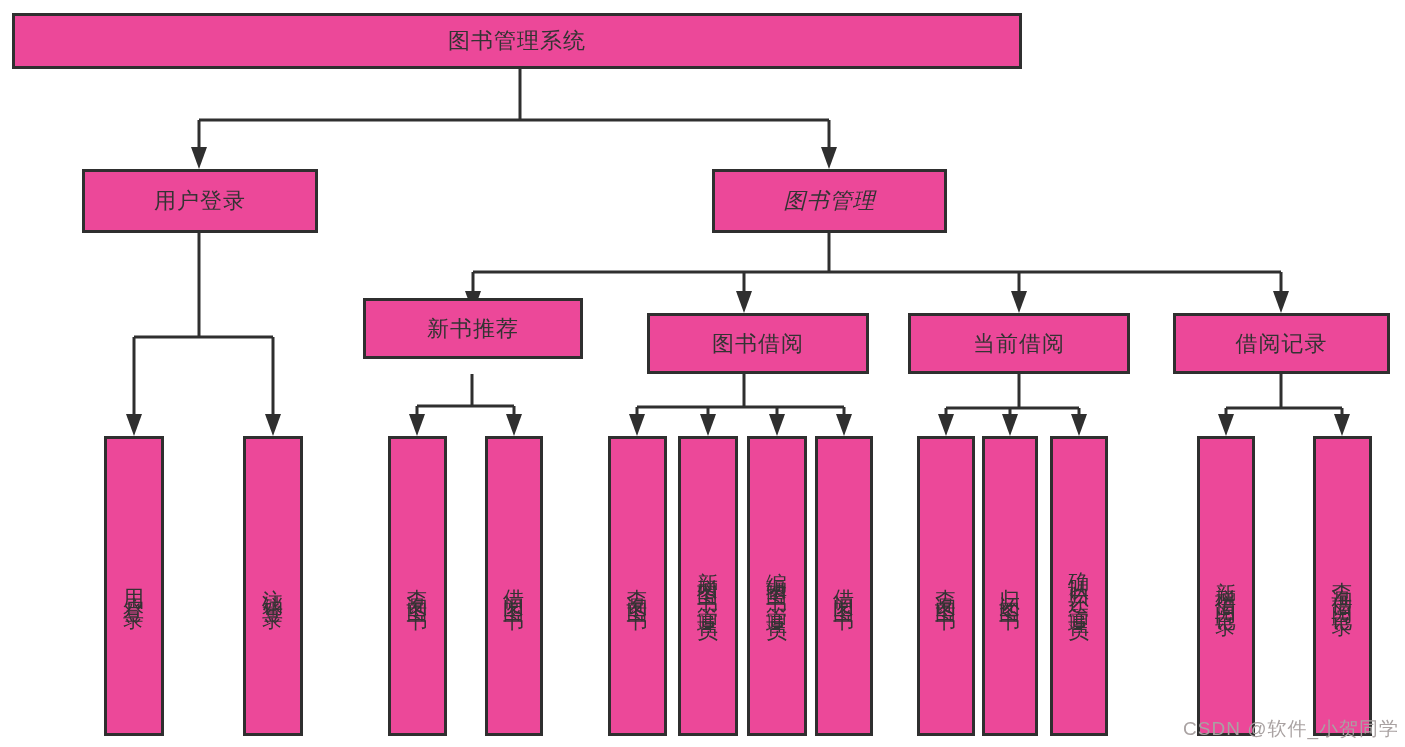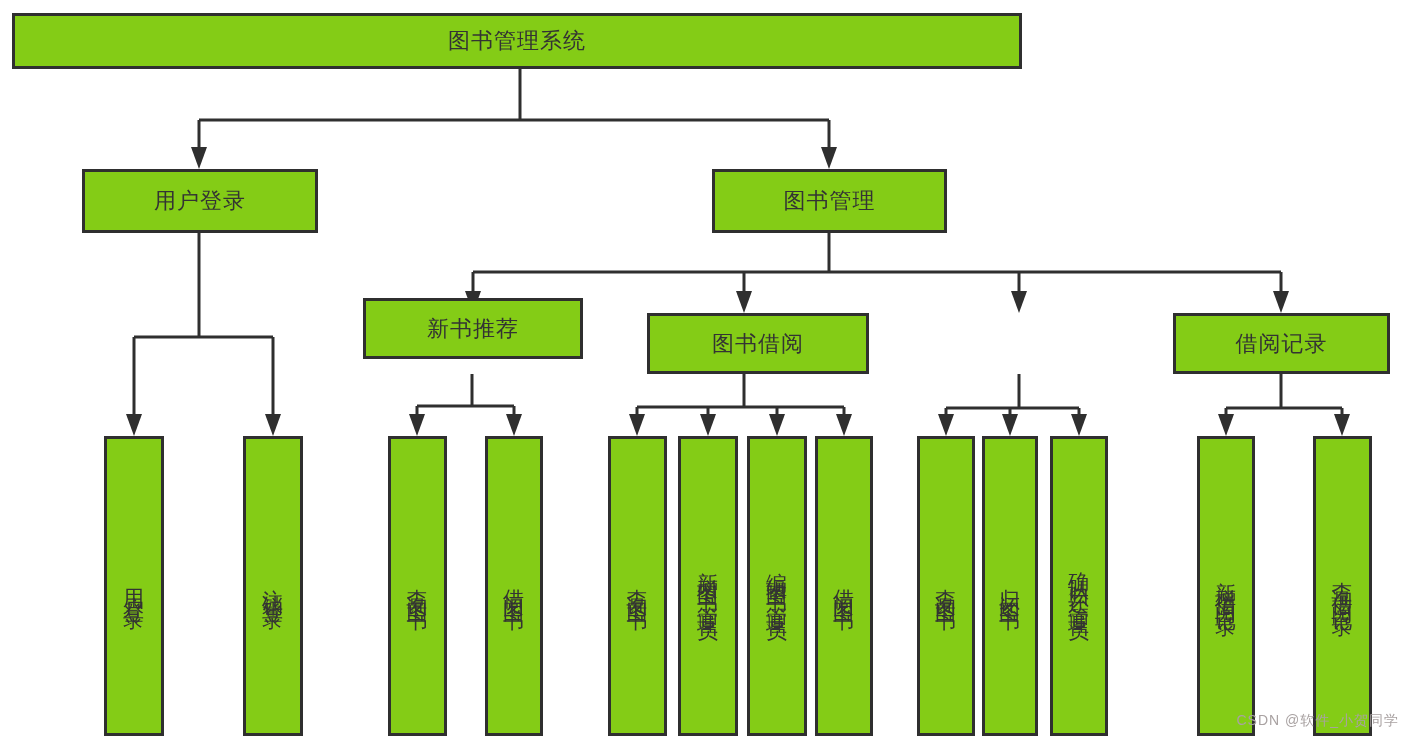--- a/index.html
+++ b/index.html
@@ -12,21 +12,21 @@
   body{
     width:1405px;height:747px;
     background:var(--bg);
     font-family:"Liberation Sans", sans-serif;
     overflow:hidden;
   }
   .canvas{position:relative;width:1405px;height:747px;}
   svg.connectors{position:absolute;left:0;top:0;width:1405px;height:747px;pointer-events:none;}
   .box{
     position:absolute;
-    background:#84cc16;
+    background:#ec4899;
     border:3px solid var(--line);
     box-sizing:border-box;
     display:flex;
     align-items:center;
     justify-content:center;
     color:var(--text);
     font-size:22px;
     letter-spacing:1px;
     z-index:2;
   }
@@ -38,22 +38,22 @@
   .box.v .vlabel{
     writing-mode:vertical-rl;
     text-orientation:mixed;
     font-size:21px;
     letter-spacing:7px;
     line-height:1;
   }
   .watermark{
     position:absolute;
     right:6px;
-    bottom:17px;
-    font-size:14px;
+    bottom:5px;
+    font-size:19px;
     color:var(--watermark);
     letter-spacing:1px;
     z-index:3;
   }
 </style>
 </head>
 <body>
 
 <div class="canvas">
 
@@ -130,30 +130,33 @@
     </g>
   </svg>
 
   <div class="box h" style="left:12px;top:13px;width:1010px;height:56px;">
     <span>图书管理系统</span>
   </div>
 
   <div class="box h" style="left:82px;top:169px;width:236px;height:64px;">
     <span>用户登录</span>
   </div>
-  <div class="box h" style="left:712px;top:169px;width:235px;height:64px;">
+  <div class="box h" style="left:712px;top:169px;width:235px;height:64px;font-style:italic;">
     <span>图书管理</span>
   </div>
 
   <div class="box h" style="left:363px;top:298px;width:220px;height:61px;">
     <span>新书推荐</span>
   </div>
   <div class="box h" style="left:647px;top:313px;width:222px;height:61px;">
     <span>图书借阅</span>
   </div>
+  <div class="box h" style="left:908px;top:313px;width:222px;height:61px;">
+    <span>当前借阅</span>
+  </div>
   <div class="box h" style="left:1173px;top:313px;width:217px;height:61px;">
     <span>借阅记录</span>
   </div>
 
   <div class="box v" style="left:104px;width:60px;">
     <span class="vlabel">用户登录</span>
   </div>
   <div class="box v" style="left:243px;width:60px;">
     <span class="vlabel">注销登录</span>
   </div>

